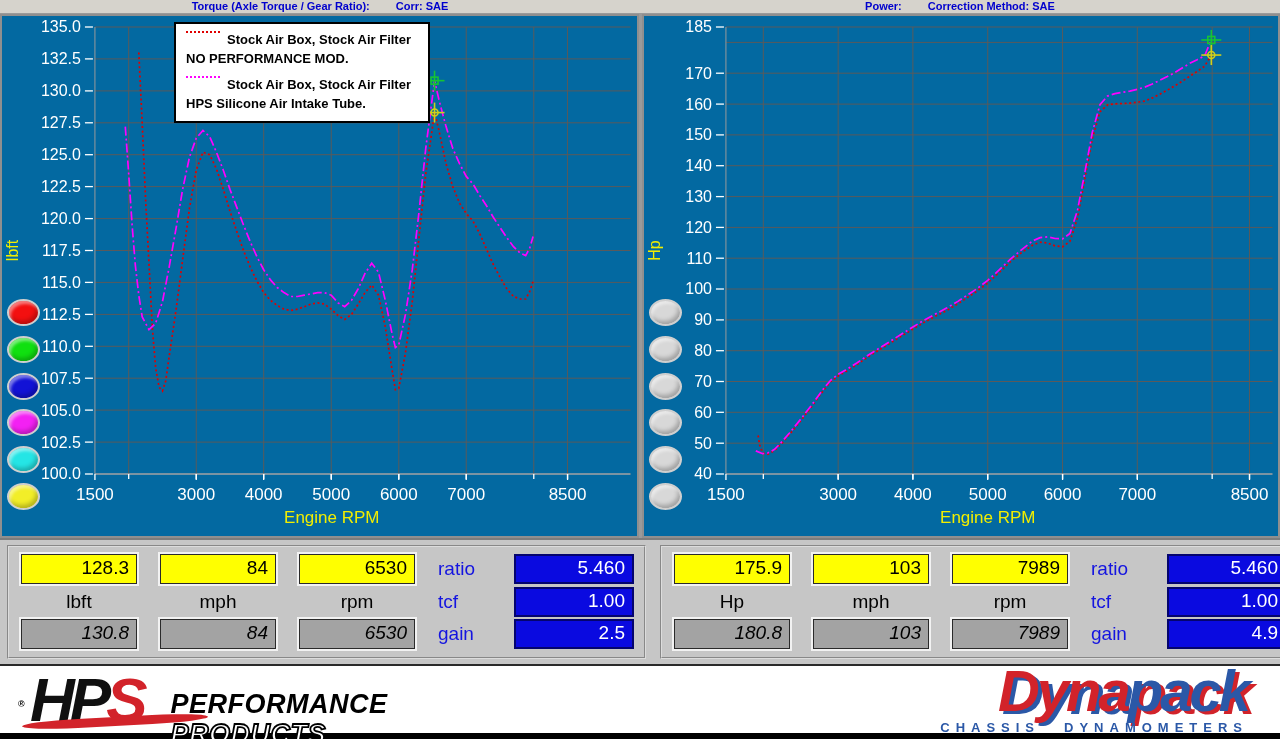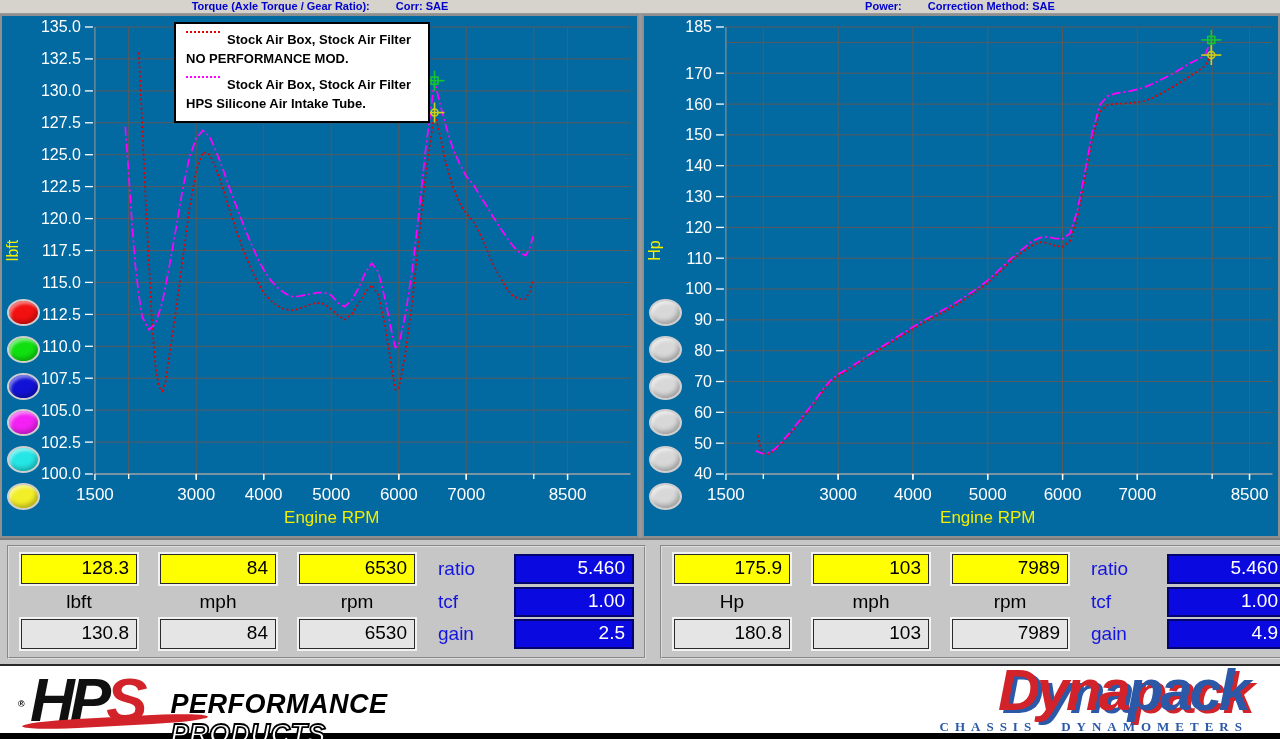--- a/index.html
+++ b/index.html
@@ -35,21 +35,21 @@
   .sample.magenta { border-top:2px dotted #ff00ff; }
 
   
   .readouts { display:flex; height:126px; background:#c6c6c6; border-top:2px solid #7d7d7d; }
   .rgroup { flex:1; margin:5px 7px; border:2px groove #dcdcdc; display:flex;
             padding:7px 10px 8px 12px; column-gap:23px; }
   .rcol { width:116px; display:flex; flex-direction:column; justify-content:space-between; }
   .vbox { height:30px; line-height:26px; text-align:right; padding-right:7px; font-size:19px;
           color:#000; border:1px solid #2a2a2a; box-shadow:0 0 0 2px #f2f2f2; }
   .vbox.yellow { background:#ffff00; }
-  .vbox.green  { background:#e5e5e5; }
+  .vbox.green  { background:#a3a3a3;font-style:italic; }
   .ulabel { height:28px; line-height:28px; text-align:center; font-size:19px; color:#000; }
   .pcol { margin-left:auto; width:196px; display:flex; flex-direction:column;
           justify-content:space-between; }
   .prow { display:flex; align-items:center; height:30px; }
   .plabel { color:#1414e0; font-size:19px; width:76px; }
   .vbox.blue { flex:1; background:#0a0ae0; color:#fff; border:2px solid #04046e;
                box-shadow:none; line-height:24px; }
 
   
   .logostrip { height:69px; background:#fff; border-top:2px solid #2a2a2a;
@@ -68,21 +68,21 @@
   .hps-text { font-style:italic; font-weight:bold; font-size:27px; line-height:30px;
               letter-spacing:.5px;margin-top:38px; }
   .hps-text .perf { color:#000; }
   .hps-text .prod { color:#fff; -webkit-text-stroke:1.8px #000; }
 
   .dynapack-logo { margin-left:auto; margin-right:32px; }
   .dp-main { font-style:italic; font-weight:bold; font-size:58px; line-height:52px;
              letter-spacing:-3px; white-space:nowrap;text-align:right; }
   .dp-main .dyna { color:#d2232a; text-shadow:4px 3px 0 #2b58a7; }
   .dp-main .pack { color:#2b58a7; text-shadow:4px 3px 0 #d2232a; }
-  .dp-sub { display:flex; align-items:center; margin-top:3px;font-family:Liberation Serif, serif; }
+  .dp-sub { display:flex; align-items:center; margin-top:3px; }
   .dp-sub .chassis, .dp-sub .dynos { color:#2b58a7; font-weight:bold; font-size:13px;
             letter-spacing:6px; white-space:nowrap; }
   .dp-swoosh { flex:1; height:7px; margin:0 14px 4px 10px; background:#d2232a;
                border-radius:0 0 10px 10px; transform:rotate(-4deg) skewX(-25deg); }
 </style>
 </head>
 <body>
 
 <div class="titlebar">
   <div class="half">

